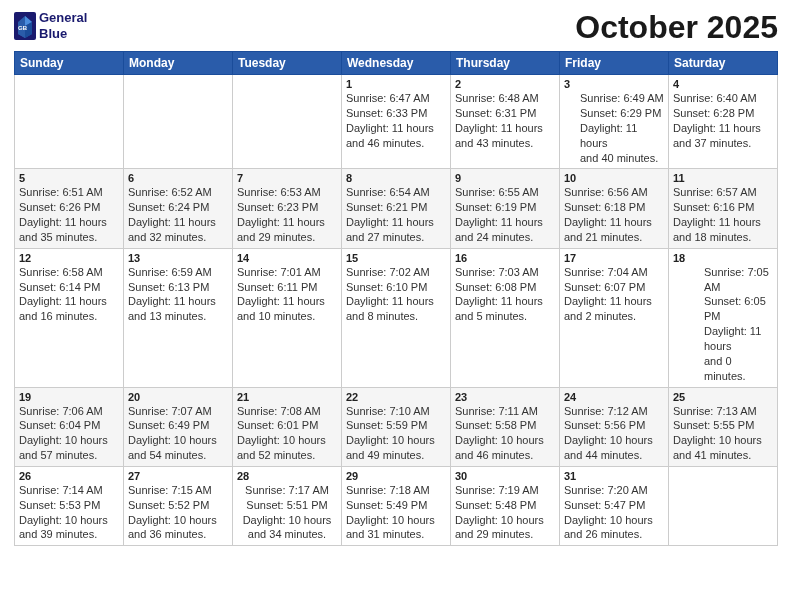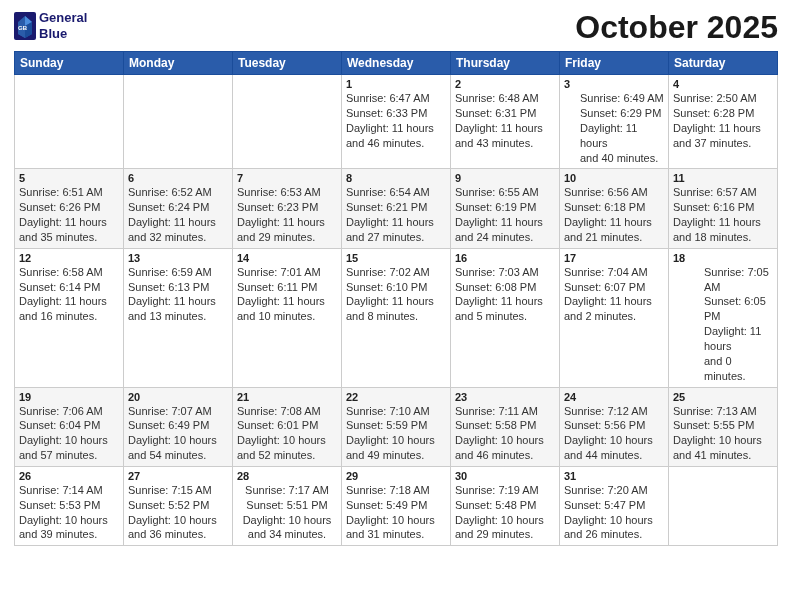--- a/index.html
+++ b/index.html
@@ -167,21 +167,21 @@
           </td>
           <td>
             <span class="day-num">3</span>
             <div class="day-info" style="white-space: pre-line; margin-left: 16px;">Sunrise: 6:49 AM
 Sunset: 6:29 PM
 Daylight: 11 hours
 and 40 minutes.</div>
           </td>
           <td>
             <span class="day-num">4</span>
-            <div class="day-info" style="white-space: pre-line;">Sunrise: 2:50 AM
+            <div class="day-info" style="white-space: pre-line;">Sunrise: 6:40 AM
 Sunset: 6:28 PM
 Daylight: 11 hours
 and 37 minutes.</div>
           </td>
         </tr>
         <tr class="row-even">
           <td>
             <span class="day-num">5</span>
             <div class="day-info" style="white-space: pre-line;">Sunrise: 6:51 AM
 Sunset: 6:26 PM

